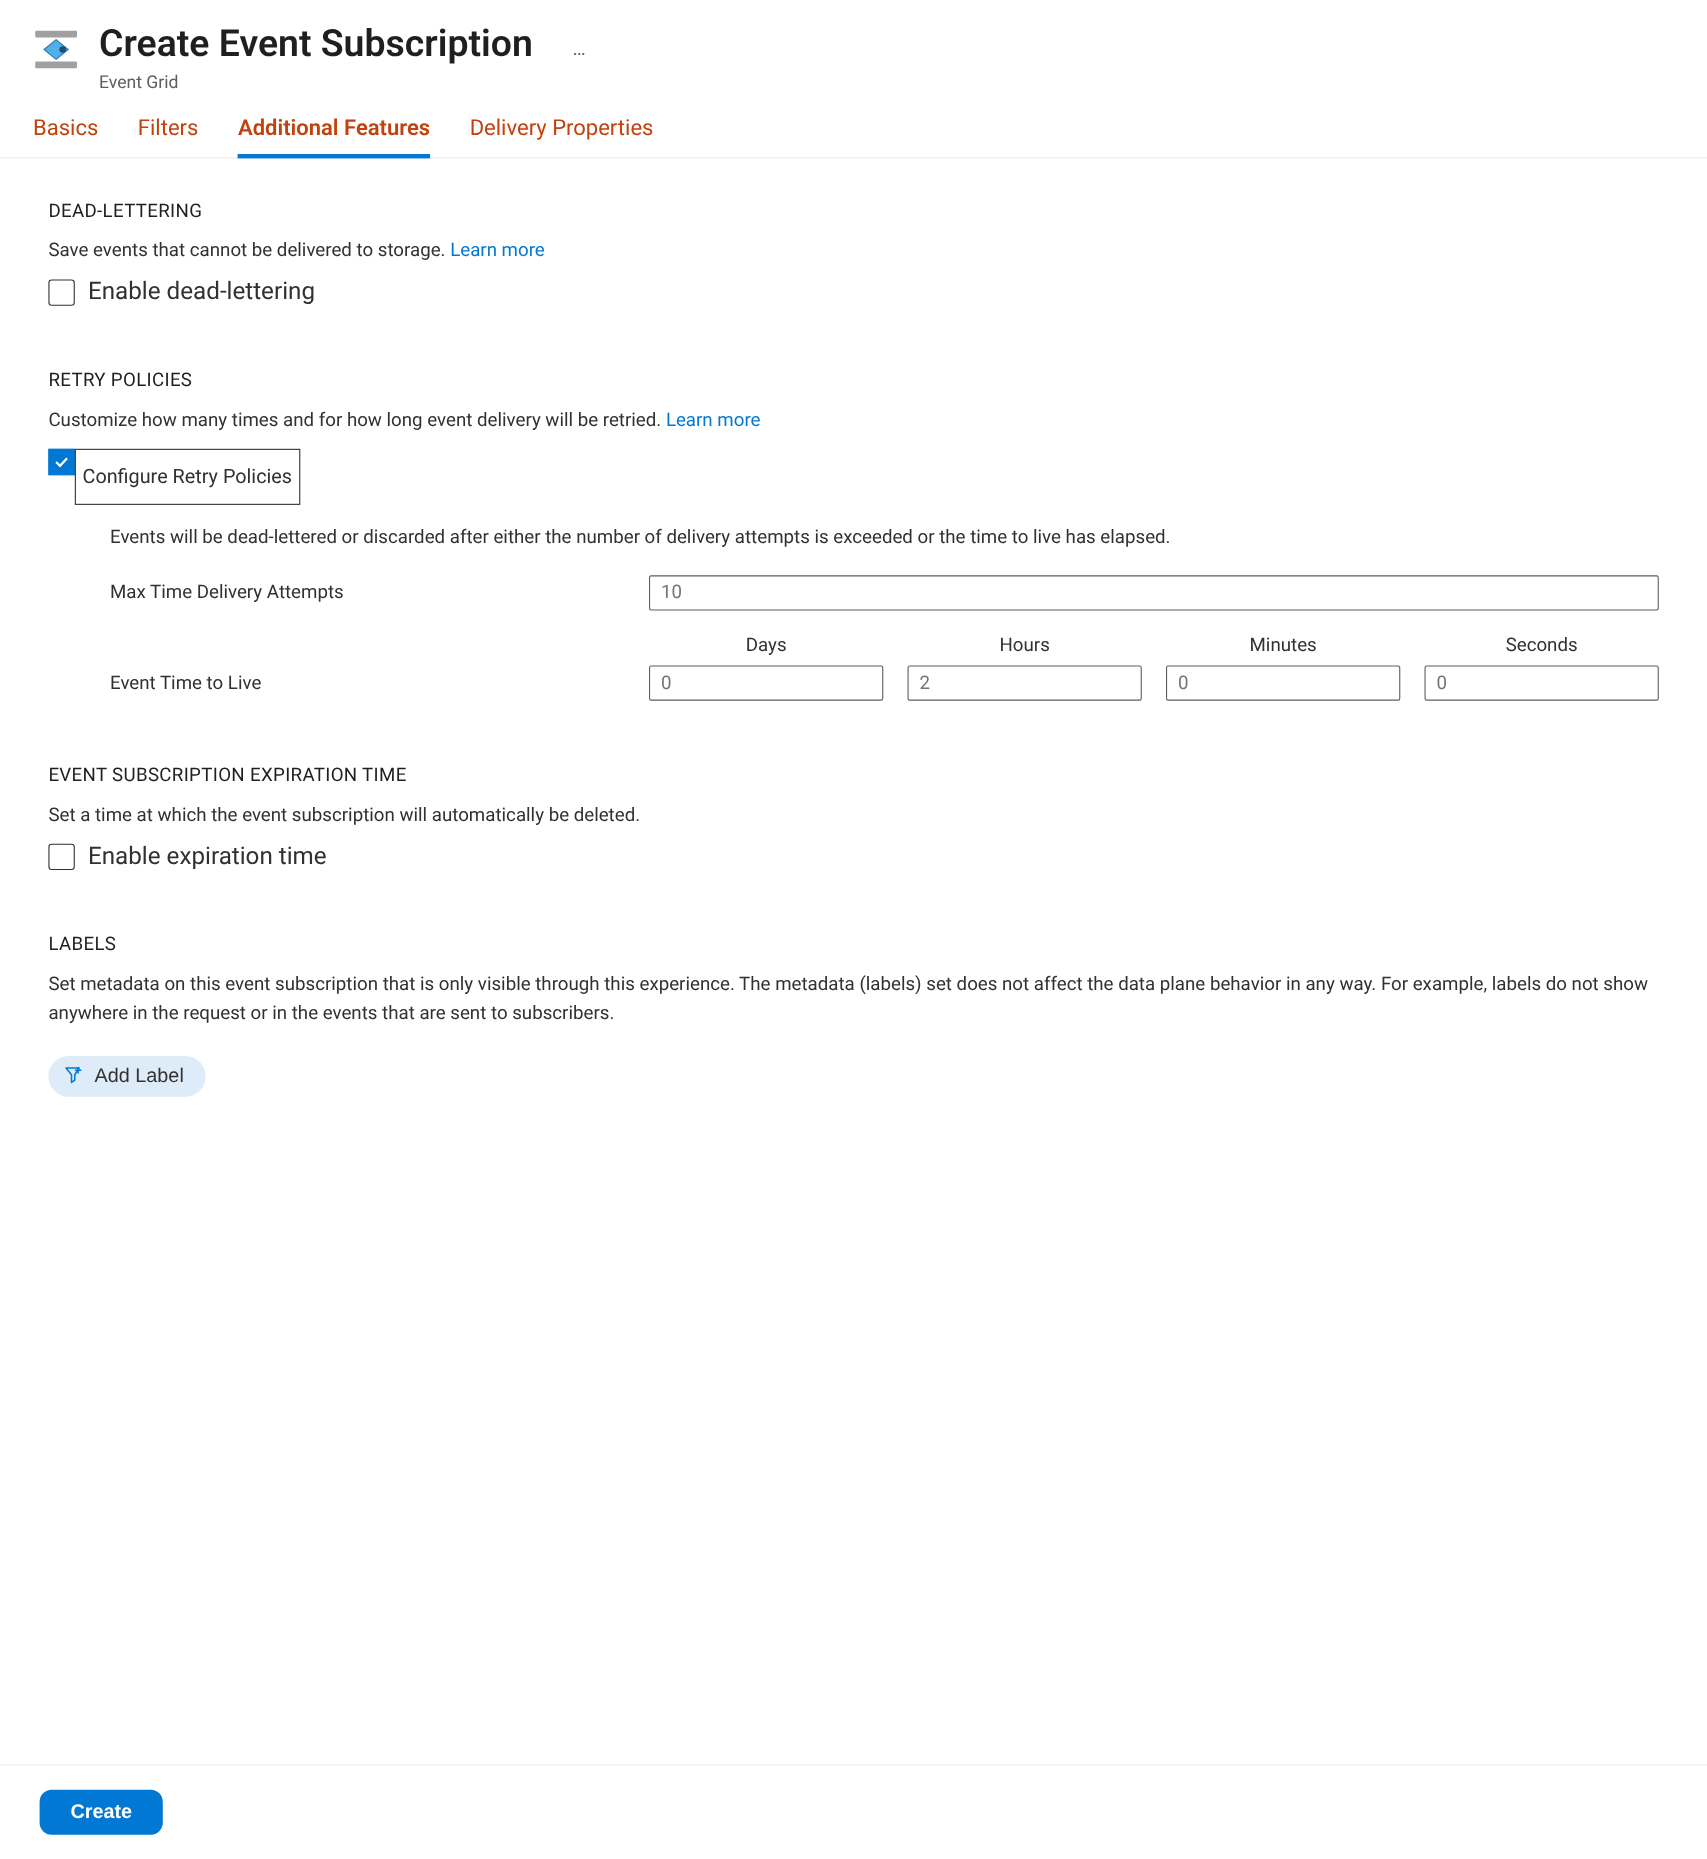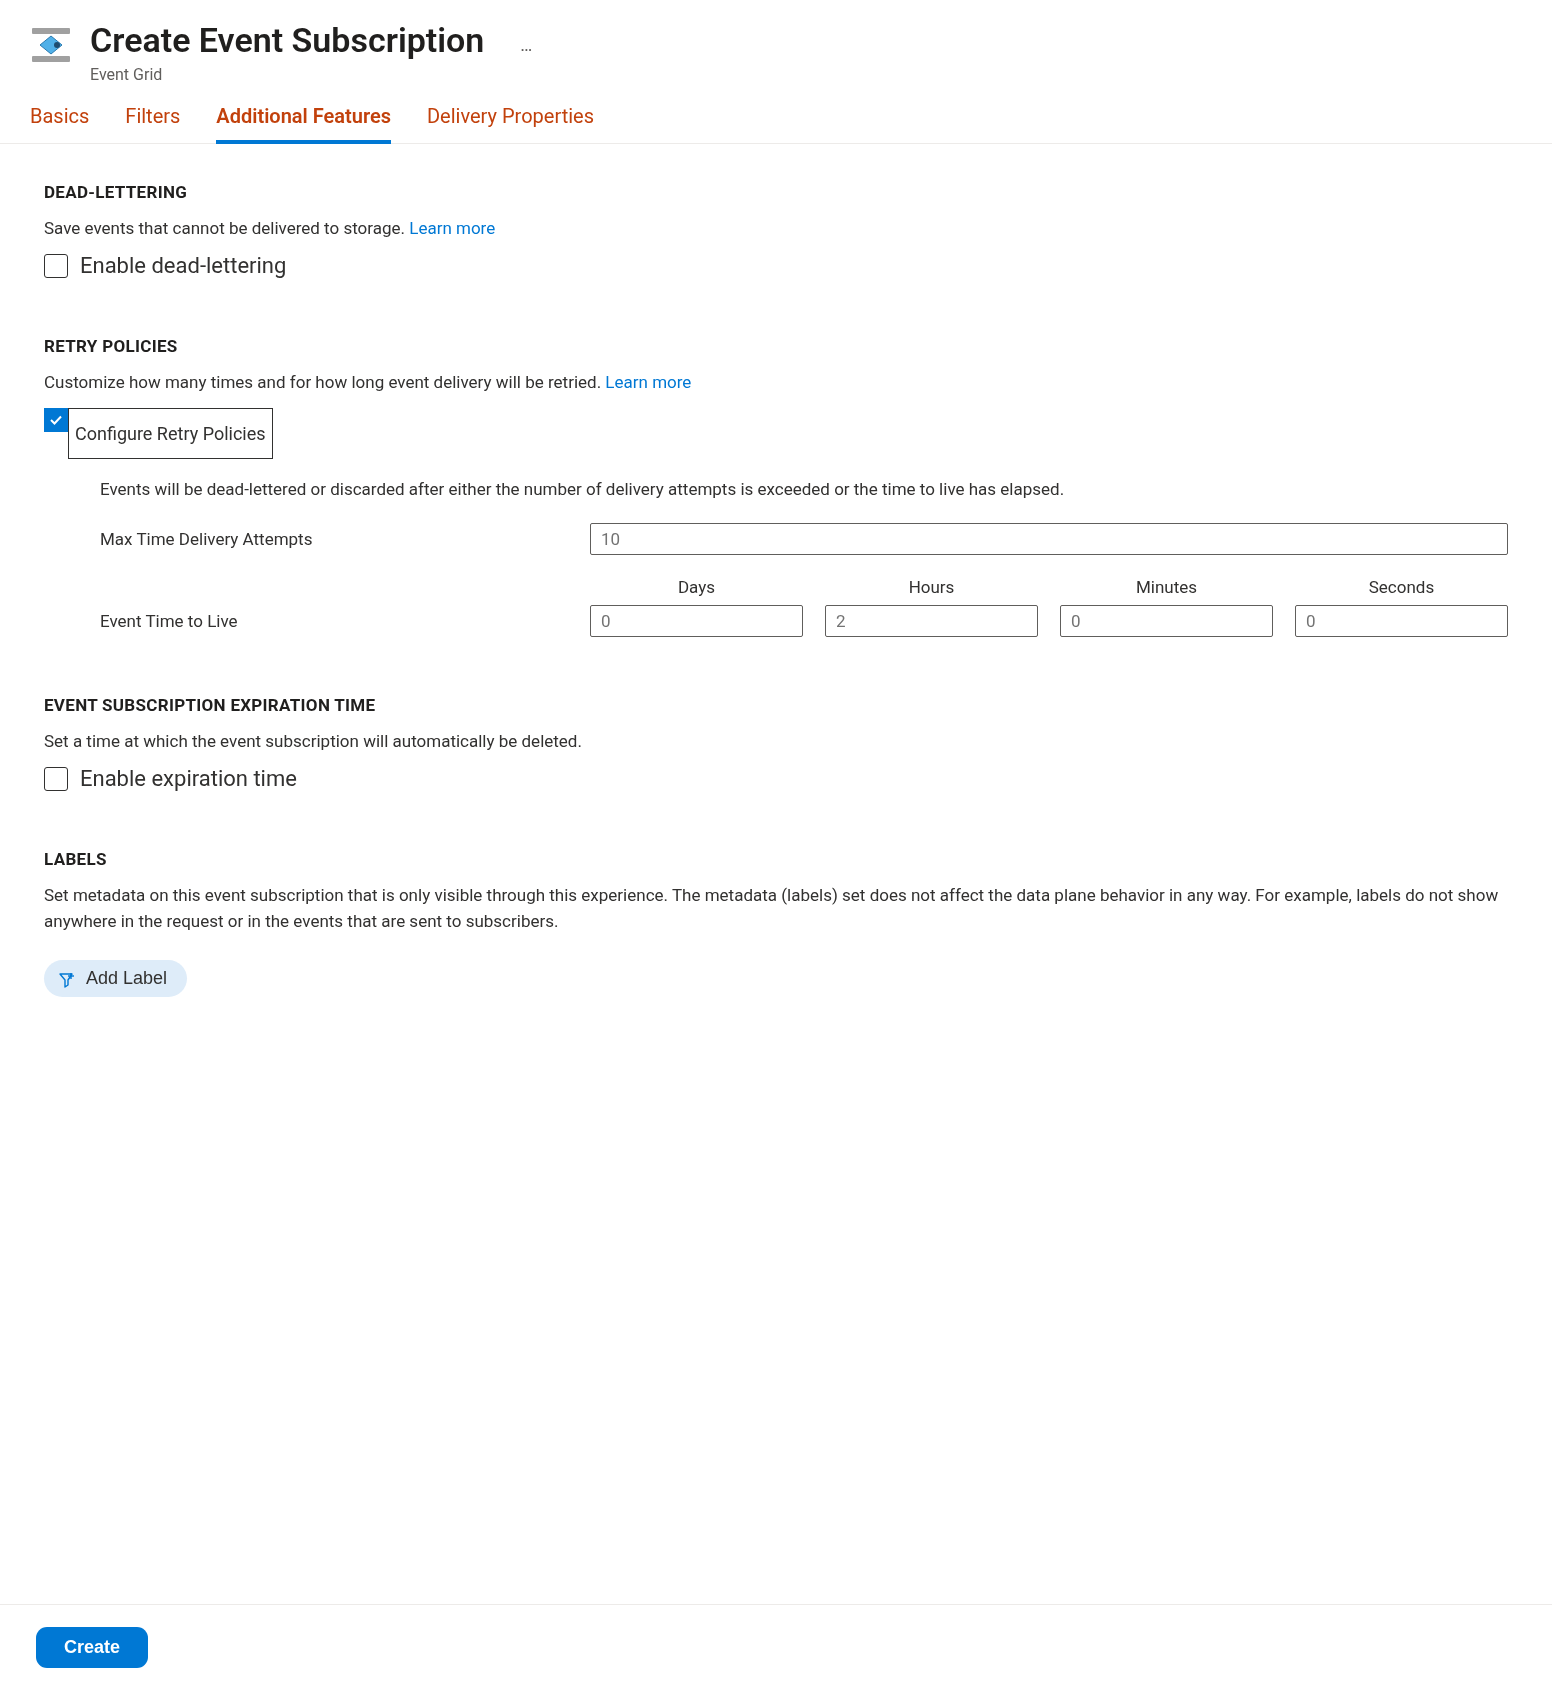--- a/index.html
+++ b/index.html
@@ -66,21 +66,21 @@
       border-bottom-color: #0078d4;
     }
     .content {
       padding: 38px 44px 0 44px;
     }
     .section {
       margin-bottom: 58px;
     }
     .section-title {
       font-size: 17px;
-      font-weight: 700;
+      font-weight: 400;
       letter-spacing: 0.3px;
       color: #201f1e;
       margin-bottom: 14px;
     }
     .section-desc {
       font-size: 17px;
       color: #323130;
       line-height: 1.5;
       margin-bottom: 12px;
     }
@@ -183,21 +183,21 @@
       flex-direction: column;
     }
     .ttl-col-label {
       font-size: 17px;
       color: #323130;
       margin-bottom: 8px;
       text-align: center;
     }
     .add-label-btn {
       display: inline-flex;
-      align-items: flex-end;
+      align-items: flex-start;
       gap: 10px;
       background: #deecf9;
       border: none;
       border-radius: 20px;
       padding: 8px 20px 8px 14px;
       font-size: 18px;
       color: #323130;
       cursor: pointer;
       margin-top: 14px;
     }

